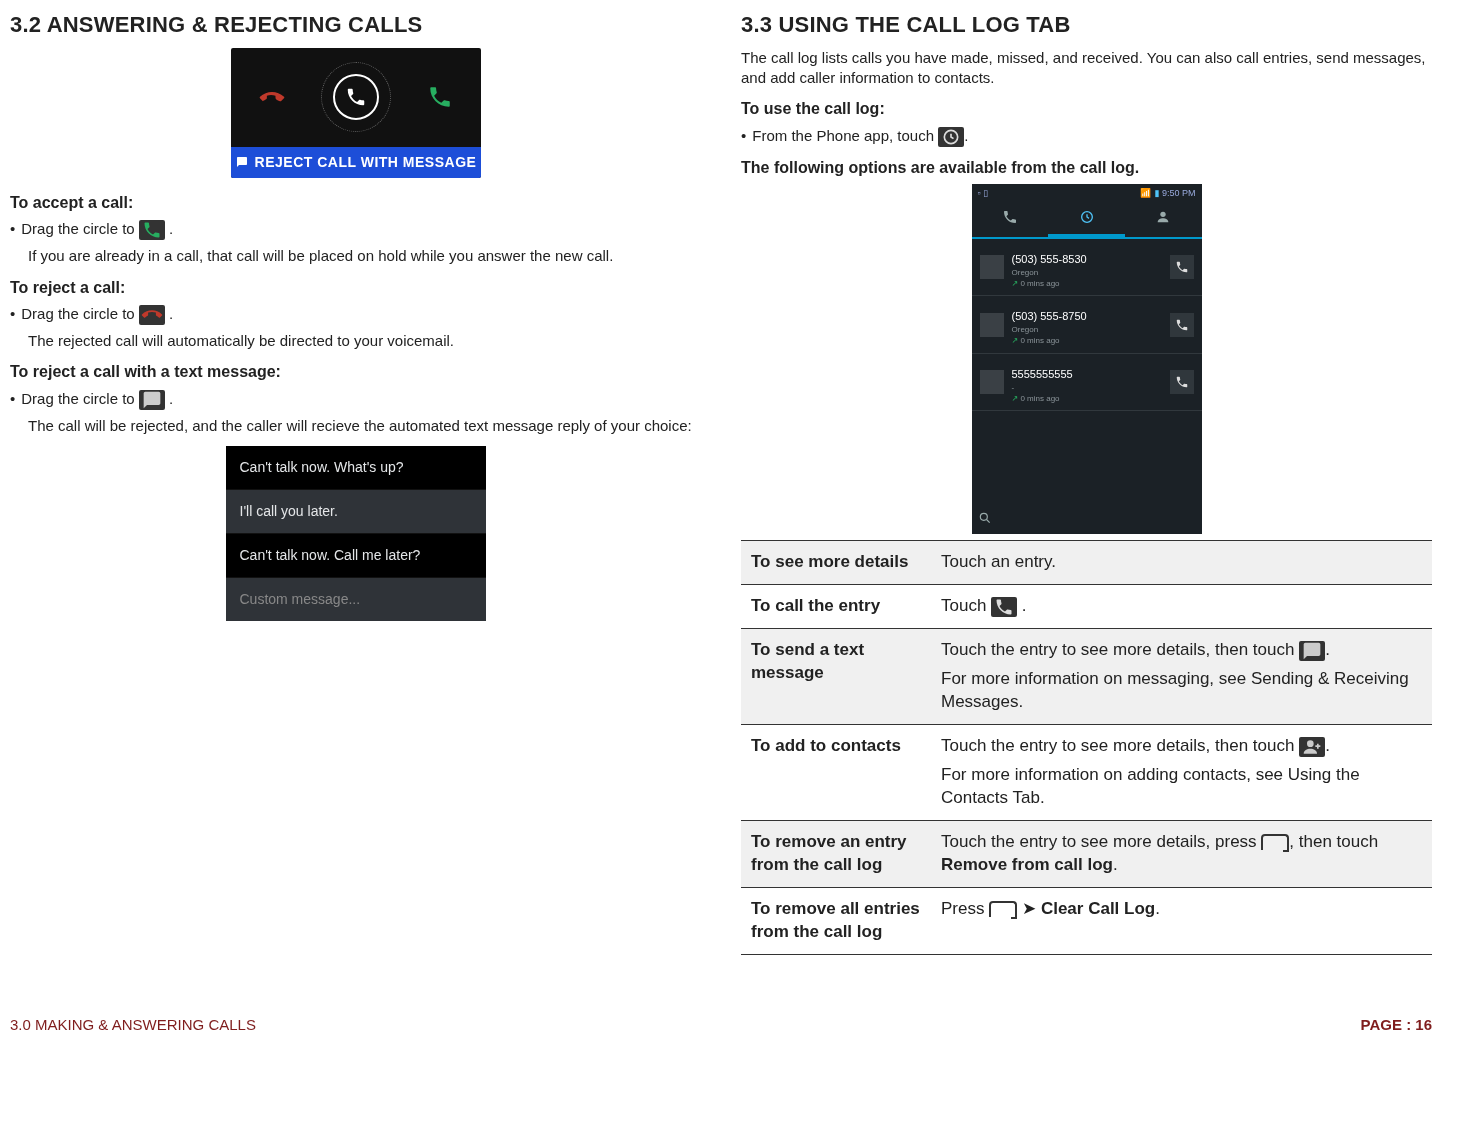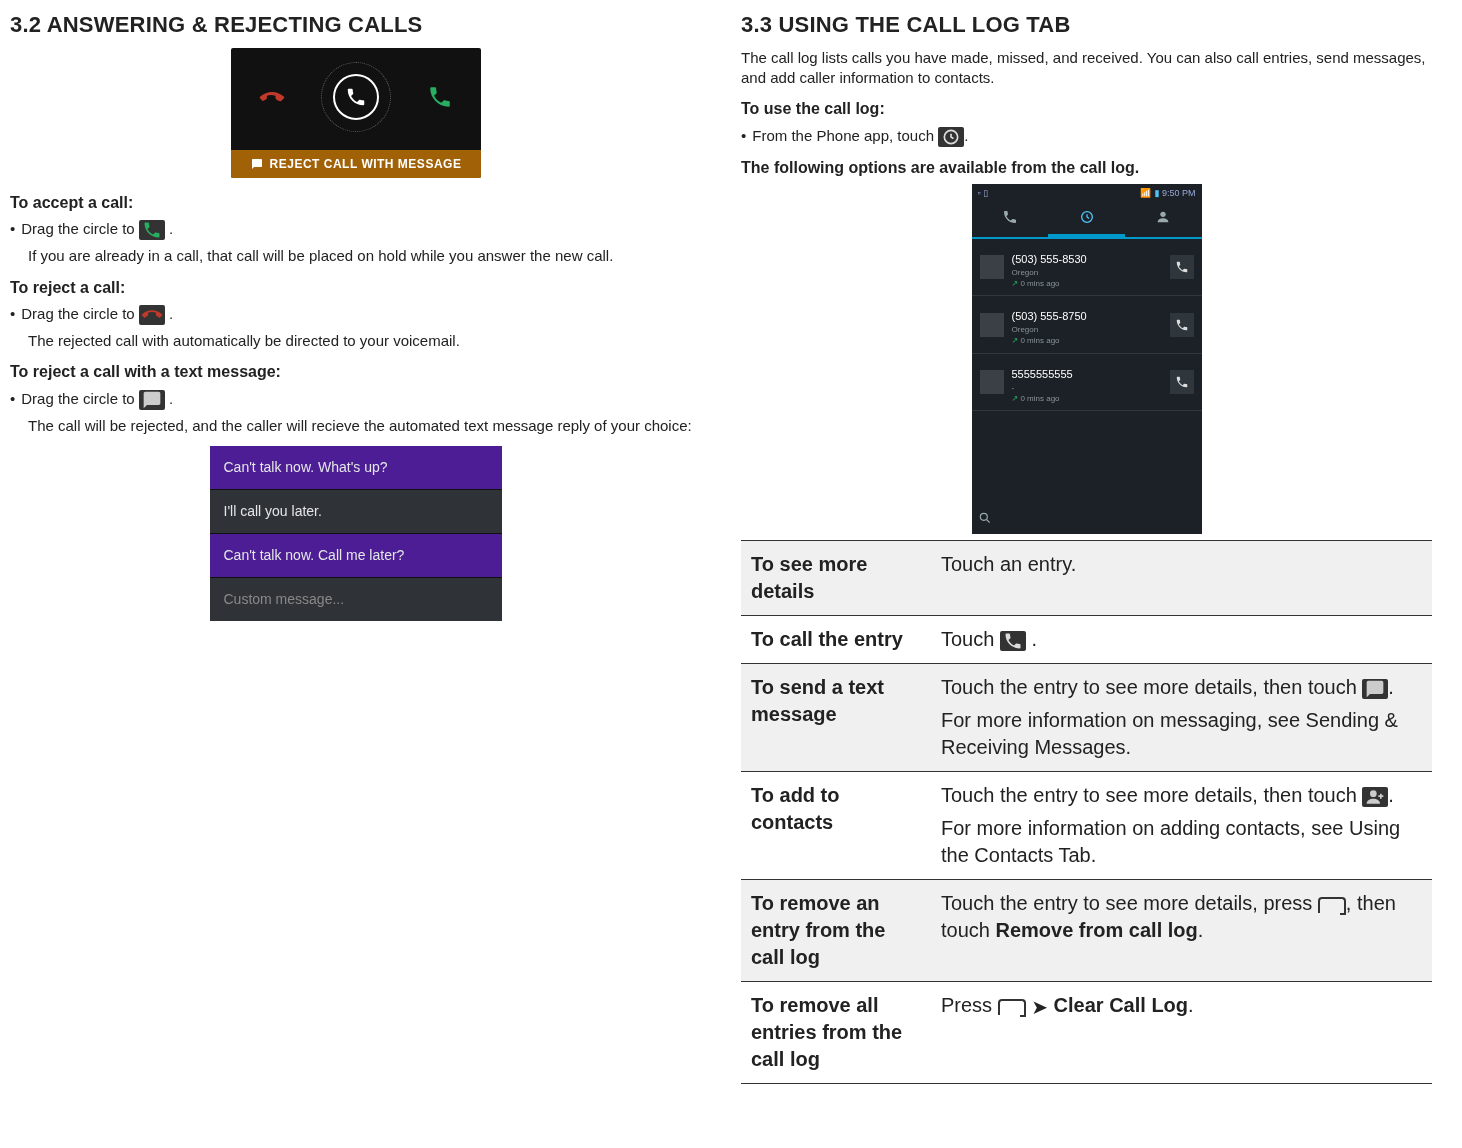--- a/index.html
+++ b/index.html
@@ -53,28 +53,28 @@
   .ring-outer {
     position:absolute; left:50%; top:38%;
     width:70px; height:70px; border:1px dotted #666; border-radius:50%;
     transform:translate(-50%,-50%);
   }
   .phone-glyph { width:22px; height:22px; }
   .red-phone { position:absolute; left:28px; top:38%; transform:translateY(-50%); fill:#c0392b; width:26px;height:26px;}
   .green-phone { position:absolute; right:28px; top:38%; transform:translateY(-50%); fill:#27ae60; width:26px;height:26px;}
   .reject-bar {
     position:absolute; bottom:0; left:0; right:0;
-    background:#a16207; color:#fff;
-    font-size:12px; text-align:center; padding:6px 0;
+    background:#1d4ed8; color:#fff;
+    font-size:14px; text-align:center; padding:6px 0;
     letter-spacing:0.5px; font-weight:600;
     display:flex; align-items:center; justify-content:center; gap:6px;
   }
   .sms-list {
-    width: 292px; margin: 8px auto;
-    background:#4c1d95; color:#e4e6e8;
+    width: 260px; margin: 8px auto;
+    background:#000000; color:#e4e6e8;
     font-size:14px;
   }
   .sms-list .row { padding:12px 14px; border-bottom:1px solid #111;}
   .sms-list .row:last-child { border-bottom:none; color:#888;}
   .sms-list .row:nth-child(even){ background:#2f3338;}
   .phone-mock {
     width:230px; height:350px; background:#1b2126; margin:4px auto 6px;
     color:#dfe3e6; font-size:10px; position:relative;
   }
   .statusbar { display:flex; justify-content:space-between; padding:3px 6px; font-size:9px; color:#9ad;}
@@ -83,21 +83,21 @@
   .tabbar .tab.active { border-bottom:3px solid #0099cc;}
   .log-entry { display:flex; align-items:center; padding:6px 8px; border-bottom:1px solid #31383d;}
   .log-entry .avatar { width:24px;height:24px; background:#3a4045; margin-right:8px;}
   .log-entry .info { flex:1;margin-top:7px;}
   .log-entry .num { color:#fff; font-size:11px; margin-bottom:1px;}
   .log-entry .meta { color:#8a9398; font-size:8px;}
   .log-entry .meta .out { color:#27ae60;}
   .log-entry .cbtn { width:24px; height:24px; background:#30373c; display:flex;align-items:center;justify-content:center;}
   .searchbar { position:absolute; bottom:0; left:0; right:0; padding:6px;}
   .opt-table { width:100%; border-collapse:collapse; margin-top:6px;}
-  .opt-table td { padding:10px 10px; vertical-align:top; font-size:20px;}
+  .opt-table td { padding:10px 10px; vertical-align:top; font-size:17px;}
   .opt-table tr { border-top:1px solid #333;}
   .opt-table tr:last-child { border-bottom:1px solid #333;}
   .opt-table tr:nth-child(odd) td{ background:#f0f0f0;}
   .opt-table td:first-child { width:190px; font-weight:700; font-family:"Arial Narrow",Arial,sans-serif; font-stretch:condensed;}
   .footer { display:flex; justify-content:space-between; margin-top:60px; font-family:"Arial Narrow",Arial,sans-serif; font-stretch:condensed; font-size:15px; color:#7f1d1d;}
   .footer .right { font-weight:700;}
   .menu-icon {
     display:inline-block; width:28px; height:16px; border:2px solid #333;
     border-radius:4px 4px 0 0; border-bottom:none; vertical-align:middle; position:relative;
   }
@@ -148,21 +148,21 @@
   <p class="bold">To reject a call:</p>
   <div class="bullet">
     <div>
       <span>Drag the circle to </span>
       <span class="icon-inline"><svg viewBox="0 0 24 24" fill="#c0392b">
               <path d="M6.6 10.8c1.4 2.8 3.8 5.2 6.6 6.6l2.2-2.2c.3-.3.7-.4 1-.2 1.1.4 2.3.6 3.6.6.6 0 1 .4 1 1V20c0 .6-.4 1-1 1C10.6 21 3 13.4 3 4c0-.6.4-1 1-1h3.4c.6 0 1 .4 1 1 0 1.3.2 2.5.6 3.6.1.3 0 .8-.2 1l-2.2 2.2z" transform="rotate(135 12 12)"></path>
             </svg></span>
       <span> .</span>
     </div>
   </div>
-  <p class="indent">The rejected call with automatically be directed to your voicemail.</p>
+  <p class="indent">The rejected call will automatically be directed to your voicemail.</p>
 
   <p class="bold">To reject a call with a text message:</p>
   <div class="bullet">
     <div>
       <span>Drag the circle to </span>
       <span class="icon-inline"><svg viewBox="0 0 24 24" fill="#ccc">
               <path d="M20 2H4c-1.1 0-2 .9-2 2v18l4-4h14c1.1 0 2-.9 2-2V4c0-1.1-.9-2-2-2z"></path>
             </svg></span>
       <span> .</span>
     </div>

